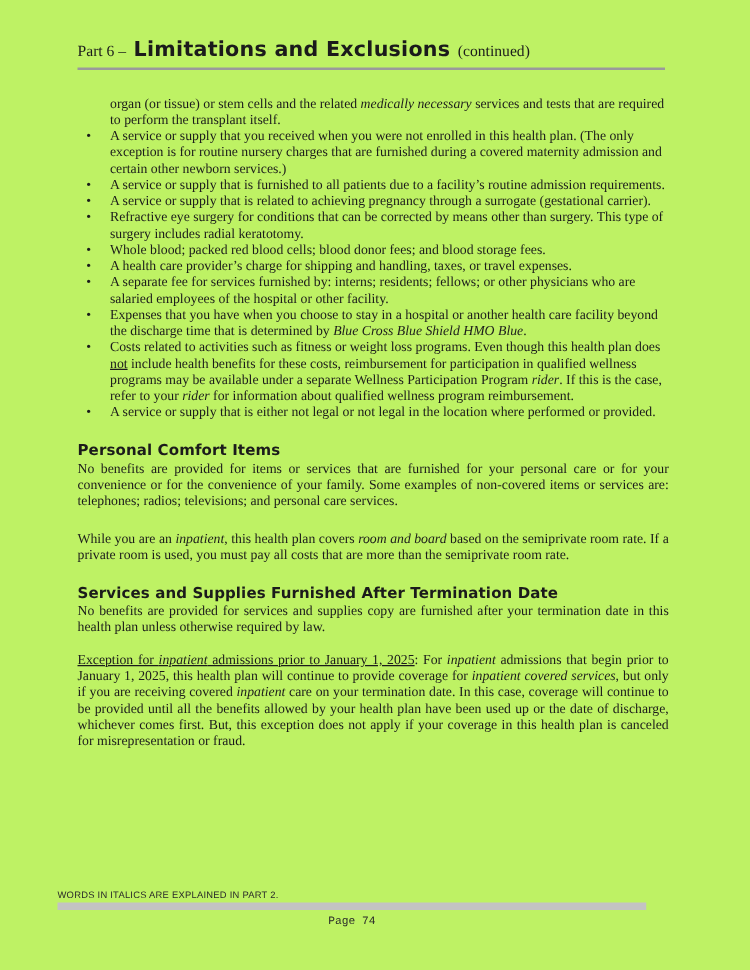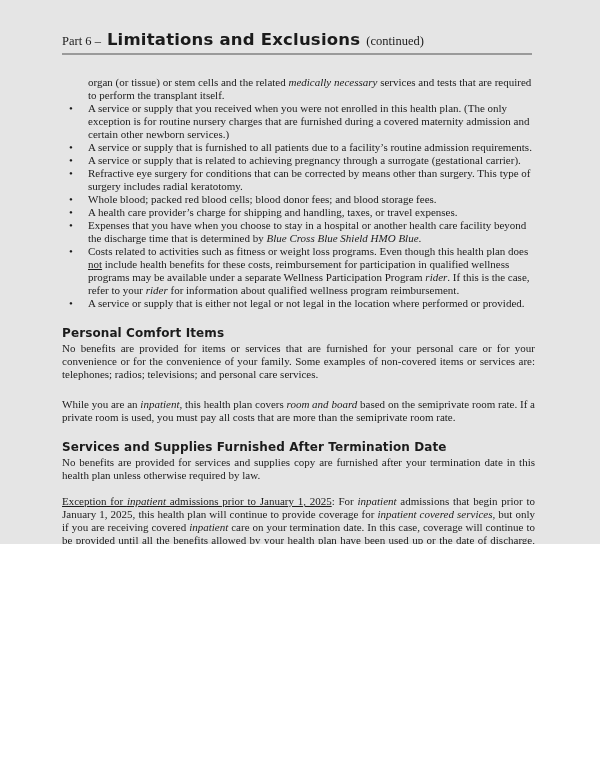--- a/index.html
+++ b/index.html
@@ -3,22 +3,22 @@
 <meta charset="utf-8">
 <style>
   :root{
     --rule-color:#9a9a9a;
     --bar-color:#c3c3c3;
     --ink:#1b1b1b;
   }
   html,body{margin:0;padding:0;background:#ffffff;}
   .page{
     position:relative;
-    width:600px;height:544px;
-    background:#e5e5e5;
+    width:600px;height:776px;
+    background:#bef264;
     color:var(--ink);
     font-family:"Liberation Serif", serif;
     overflow:hidden;
   }
   
   .header{margin:30px 65px 0 62px;}
   .title-line{white-space:nowrap;}
   .part-label,.continued-label{
     font-family:"Liberation Serif", serif;
     font-size:12.5px;
@@ -92,20 +92,21 @@
   <div class="content">
     <p class="intro"><span>organ (or tissue) or stem cells and the related </span><span class="it">medically necessary</span><span> services and tests that are required to perform the transplant itself.</span></p>
 
     <ul class="bullets">
         <li><span>A service or supply that you received when you were not enrolled in this health plan. (The only exception is for routine nursery charges that are furnished during a covered maternity admission and certain other newborn services.)</span></li>
         <li><span>A service or supply that is furnished to all patients due to a facility’s routine admission requirements.</span></li>
         <li><span>A service or supply that is related to achieving pregnancy through a surrogate (gestational carrier).</span></li>
         <li><span>Refractive eye surgery for conditions that can be corrected by means other than surgery. This type of surgery includes radial keratotomy.</span></li>
         <li><span>Whole blood; packed red blood cells; blood donor fees; and blood storage fees.</span></li>
         <li><span>A health care provider’s charge for shipping and handling, taxes, or travel expenses.</span></li>
+        <li><span>A separate fee for services furnished by: interns; residents; fellows; or other physicians who are salaried employees of the hospital or other facility.</span></li>
         <li><span>Expenses that you have when you choose to stay in a hospital or another health care facility beyond the discharge time that is determined by </span><span class="it">Blue Cross Blue Shield HMO Blue</span><span>.</span></li>
         <li><span>Costs related to activities such as fitness or weight loss programs. Even though this health plan does </span><span class="un">not</span><span> include health benefits for these costs, reimbursement for participation in qualified wellness programs may be available under a separate Wellness Participation Program </span><span class="it">rider</span><span>. If this is the case, refer to your </span><span class="it">rider</span><span> for information about qualified wellness program reimbursement.</span></li>
         <li><span>A service or supply that is either not legal or not legal in the location where performed or provided.</span></li>
       </ul>
 
     <div class="section">
       <h2 class="section-heading">Personal Comfort Items</h2>
       <p class="para"><span>No benefits are provided for items or services that are furnished for your personal care or for your convenience or for the convenience of your family. Some examples of non-covered items or services are: telephones; radios; televisions; and personal care services.</span></p>
     </div>
 

